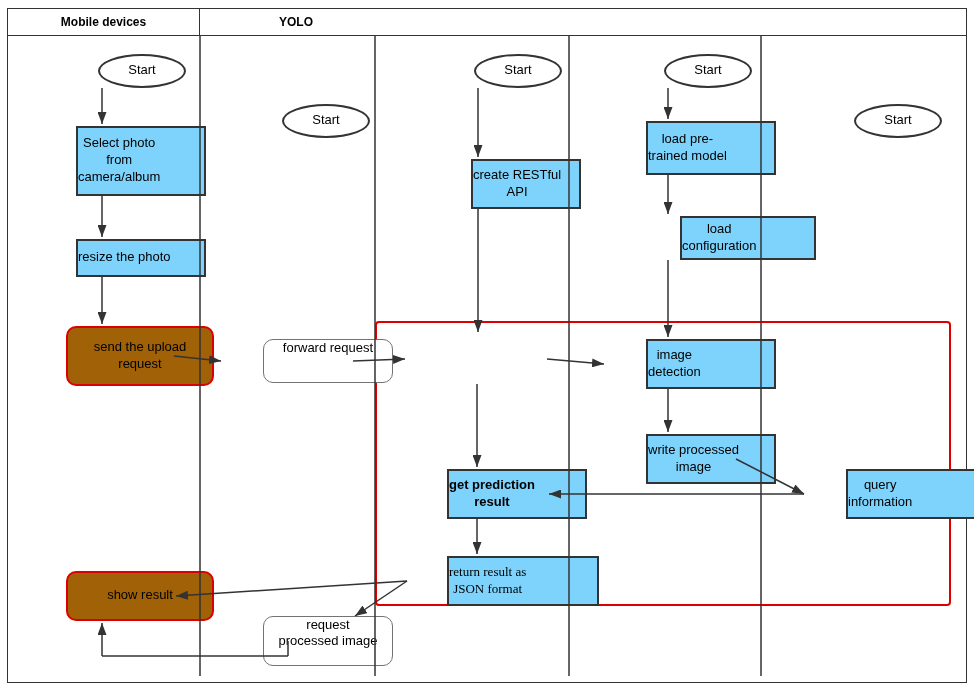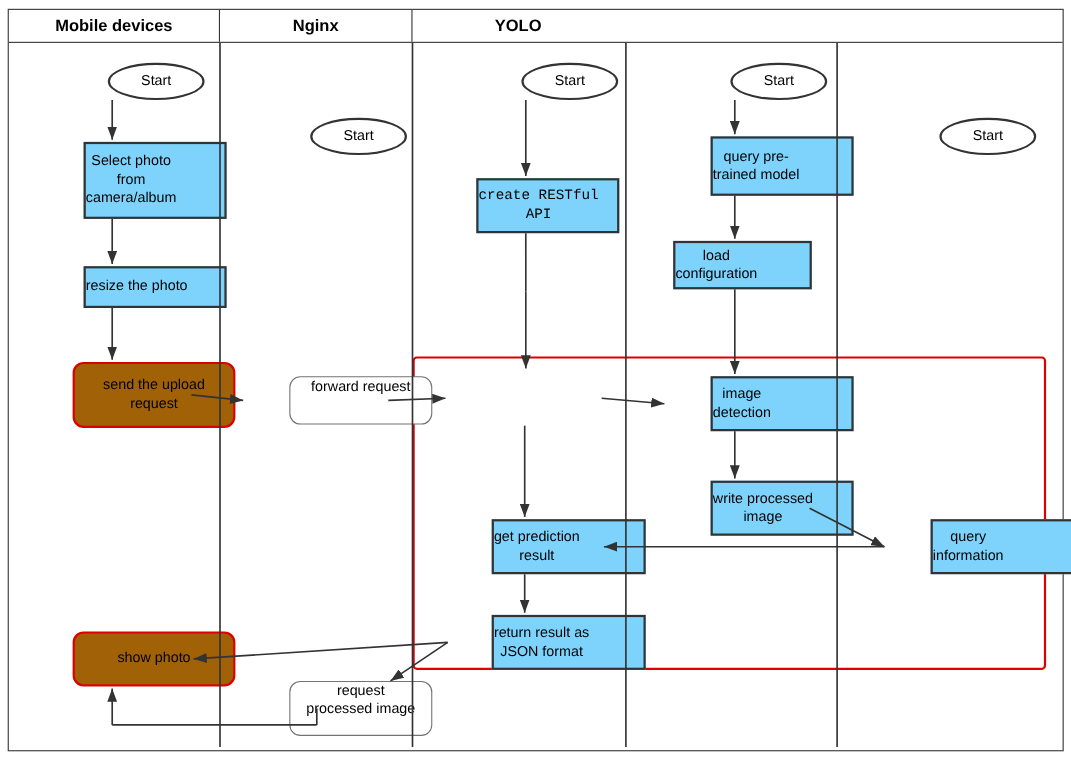--- a/index.html
+++ b/index.html
@@ -21,21 +21,21 @@
       display: flex;
       flex-direction: column;
     }
     .header-row {
       display: flex;
       border-bottom: 1.5px solid #333;
       flex-shrink: 0;
     }
     .col-header {
       text-align: center;
-      font-size: 15px;
+      font-size: 12px;
       font-weight: bold;
       padding: 6px 4px;
       border-right: 1.5px solid #333;
     }
     .col-header:last-child { border-right: none; }
 
     .body-row {
       display: flex;
       flex: 1;
       position: relative;
@@ -109,21 +109,20 @@
       margin-left: 40px;
     }
   </style>
 </head>
 <body>
 
 <div class="diagram-wrapper">
 
   <div class="header-row">
     <div class="col-header col-mobile">Mobile devices</div>
-    <div class="col-header col-nginx">Nginx</div>
     <div class="col-header col-yolo">YOLO</div>
   </div>
 
   <div class="body-row">
 
     <div class="red-group-box" style="left:367px; top:285px; width:576px; height:285px;"></div>
 
     <div class="node ellipse" style="left:50px; top:18px; width:88px; height:34px;">
       <span>Start</span>
     </div>
@@ -137,66 +136,66 @@
     <div class="node rect" style="left:28px; top:203px; width:130px; height:38px;">
       <span>resize the photo</span>
     </div>
 
     <div class="node rect-red" style="left:18px; top:290px; width:148px; height:60px;">
       <span style="white-space:pre-wrap;">send the upload
 request</span>
     </div>
 
     <div class="node rect-red" style="left:18px; top:535px; width:148px; height:50px;">
-      <span>show photo</span>
+      <span>show result</span>
     </div>
 
     <div class="node ellipse" style="left:234px; top:68px; width:88px; height:34px;">
       <span>Start</span>
     </div>
 
     <div class="node rect-rounded" style="left:215px; top:303px; width:130px; height:44px;">
       <span>forward request</span>
     </div>
 
     <div class="node rect-rounded" style="left:215px; top:580px; width:130px; height:50px;">
       <span style="white-space:pre-wrap;">request
 processed image</span>
     </div>
 
     <div class="node ellipse" style="left:426px; top:18px; width:88px; height:34px;">
       <span>Start</span>
     </div>
 
-    <div class="node rect" style="left:385px; top:123px; width:130px; height:50px;font-family:Liberation Mono, monospace;">
+    <div class="node rect" style="left:423px; top:123px; width:110px; height:50px;">
       <span style="white-space:pre-wrap;">create RESTful
 API</span>
     </div>
 
 
     <div class="node rect" style="left:399px; top:433px; width:140px; height:50px;">
-      <span style="white-space:pre-wrap;">get prediction
+      <span style="white-space:pre-wrap;font-weight:bold;">get prediction
 result</span>
     </div>
 
-    <div class="node rect" style="left:399px; top:520px; width:140px; height:50px;">
+    <div class="node rect" style="left:399px; top:520px; width:152px; height:50px;font-family:Liberation Serif, serif;">
       <span style="white-space:pre-wrap;">return result as
 JSON format</span>
     </div>
 
     <div class="node ellipse" style="left:616px; top:18px; width:88px; height:34px;">
       <span>Start</span>
     </div>
 
     <div class="node rect" style="left:598px; top:85px; width:130px; height:54px;">
-      <span style="white-space:pre-wrap;">query pre-
+      <span style="white-space:pre-wrap;">load pre-
 trained model</span>
     </div>
 
-    <div class="node rect" style="left:564px; top:180px; width:126px; height:44px;">
+    <div class="node rect" style="left:632px; top:180px; width:136px; height:44px;">
       <span style="white-space:pre-wrap;">load
 configuration</span>
     </div>
 
     <div class="node rect" style="left:598px; top:303px; width:130px; height:50px;">
       <span style="white-space:pre-wrap;">image
 detection</span>
     </div>
 
     <div class="node rect" style="left:598px; top:398px; width:130px; height:50px;">

